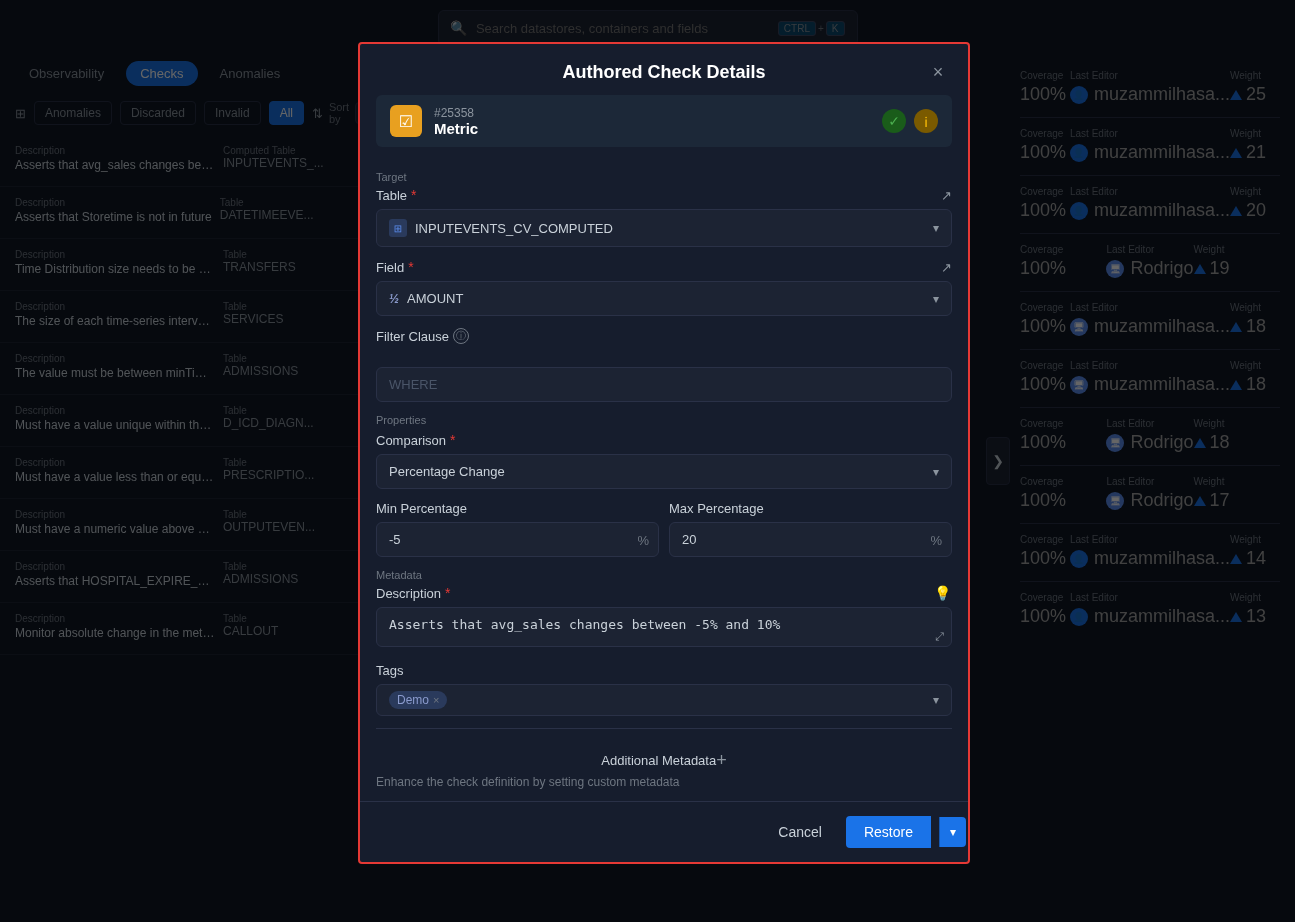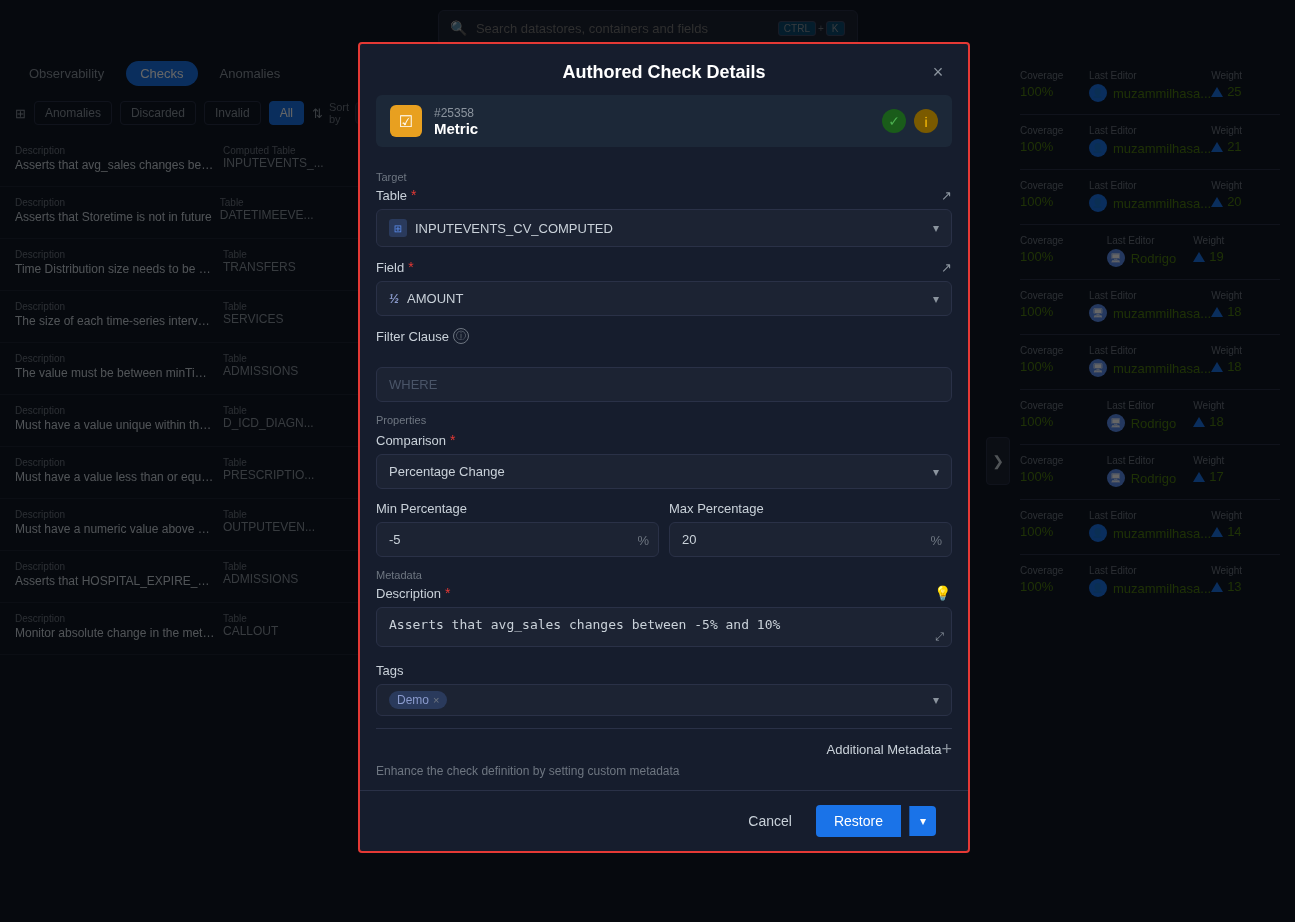--- a/index.html
+++ b/index.html
@@ -187,22 +187,22 @@
     }
     .right-col {
       flex: 1;
     }
     .right-label {
       font-size: 10px;
       color: #6e7681;
       margin-bottom: 3px;
     }
     .right-val {
-      font-size: 13px;
-      color: #4d7c0f;
+      font-size: 18px;
+      color: #a3a3a3;
     }
     .right-editor {
       display: flex;
       align-items: center;
       gap: 6px;
     }
     .avatar-icon {
       width: 18px;
       height: 18px;
       background: #1a73e8;
@@ -560,42 +560,43 @@
 
     
     .additional-meta {
       border-top: 1px solid #2a3147;
       padding-top: 10px;
       margin-bottom: 12px;
     }
     .additional-meta-header {
       display: flex;
       align-items: center;
-      justify-content: flex-end;
+      justify-content: center;
+      margin-top: 11px;
     }
     .additional-meta-title {
       font-size: 13px;
       color: #c9d1d9;
     }
     .add-btn {
       background: transparent;
       border: none;
       color: #8b949e;
       font-size: 18px;
       cursor: pointer;
     }
     .additional-meta-desc {
       font-size: 12px;
       color: #6e7681;
       margin-top: 4px;
     }
 
     
     .modal-footer {
-      padding: 14px 32px;
+      padding: 14px 2px;
       display: flex;
       align-items: center;
       justify-content: flex-end;
       gap: 8px;
       border-top: 1px solid #2a3147;
     }
     .btn-cancel {
       background: transparent;
       border: none;
       color: #c9d1d9;

